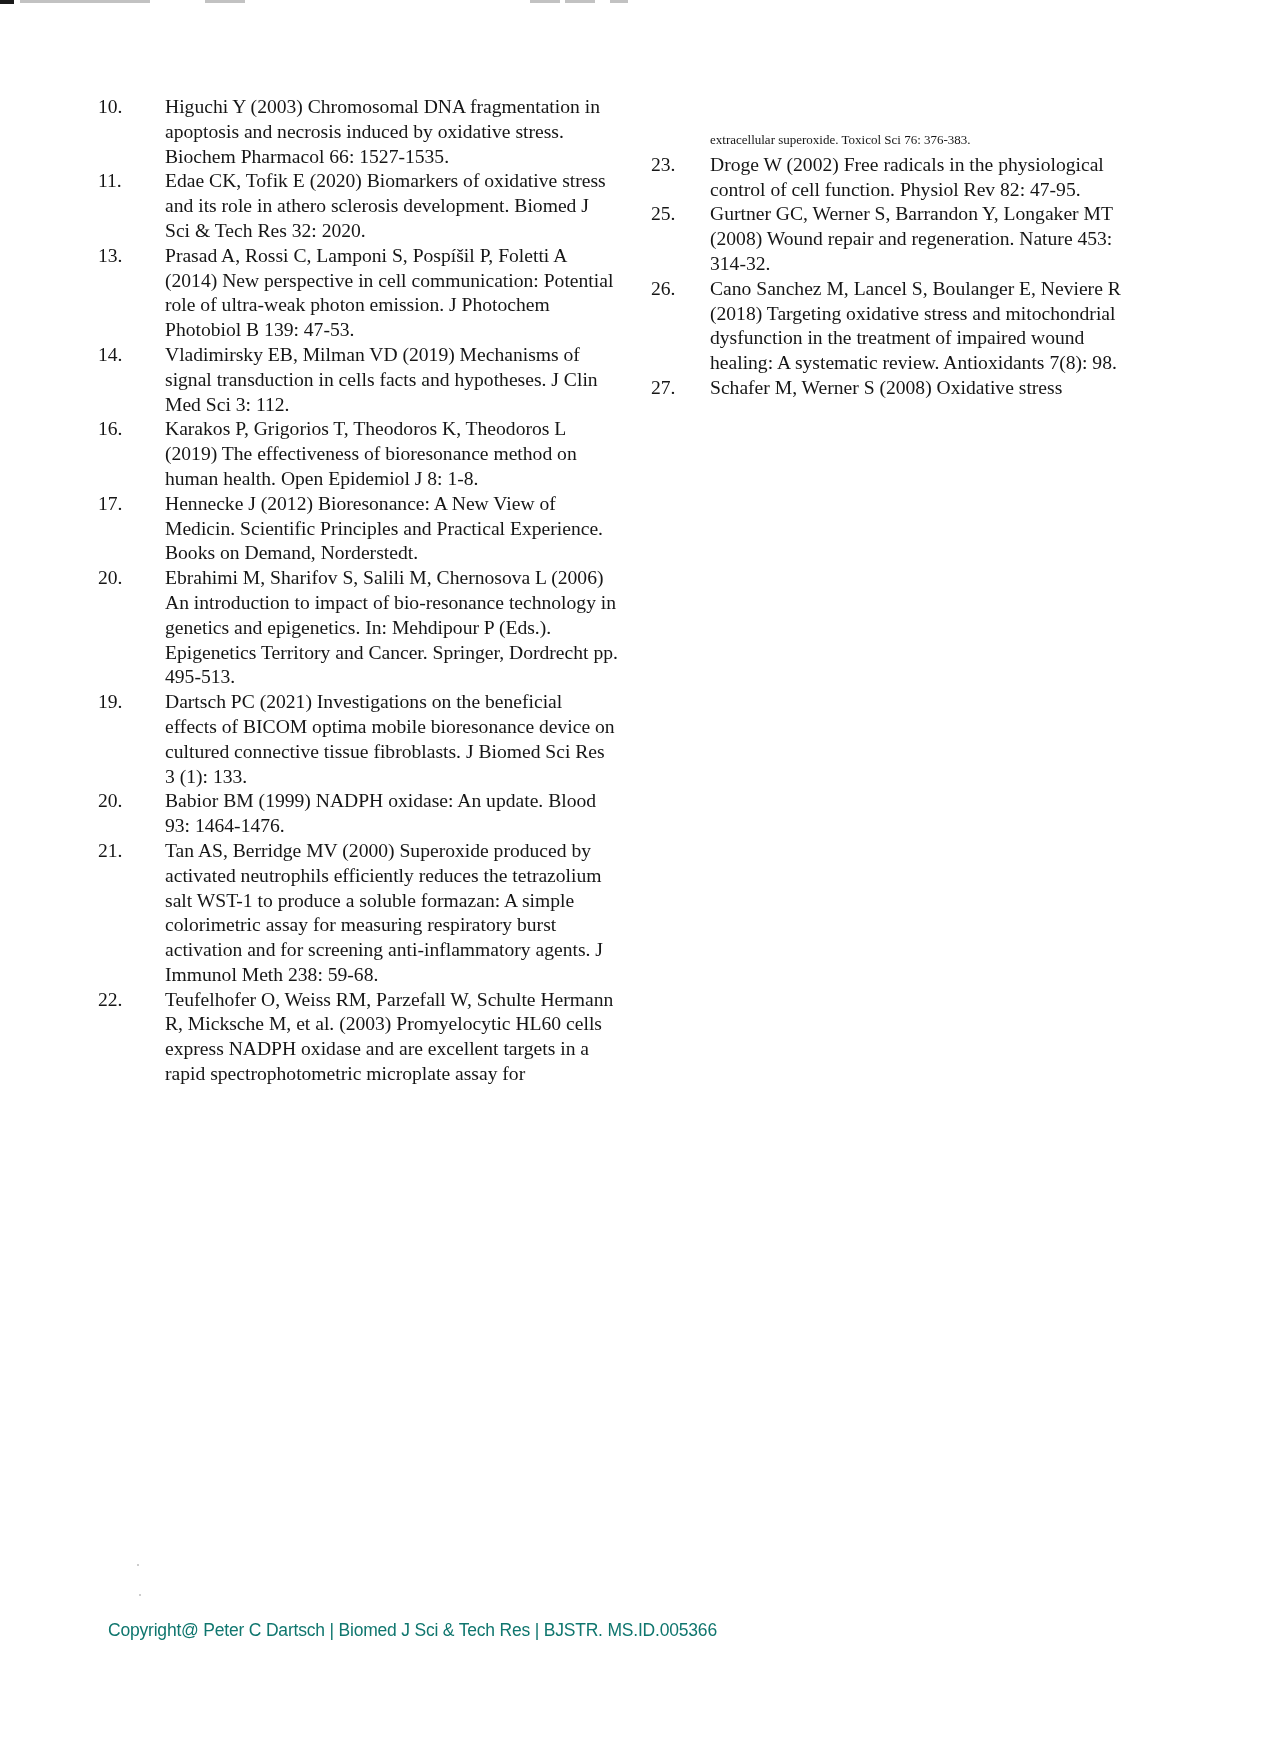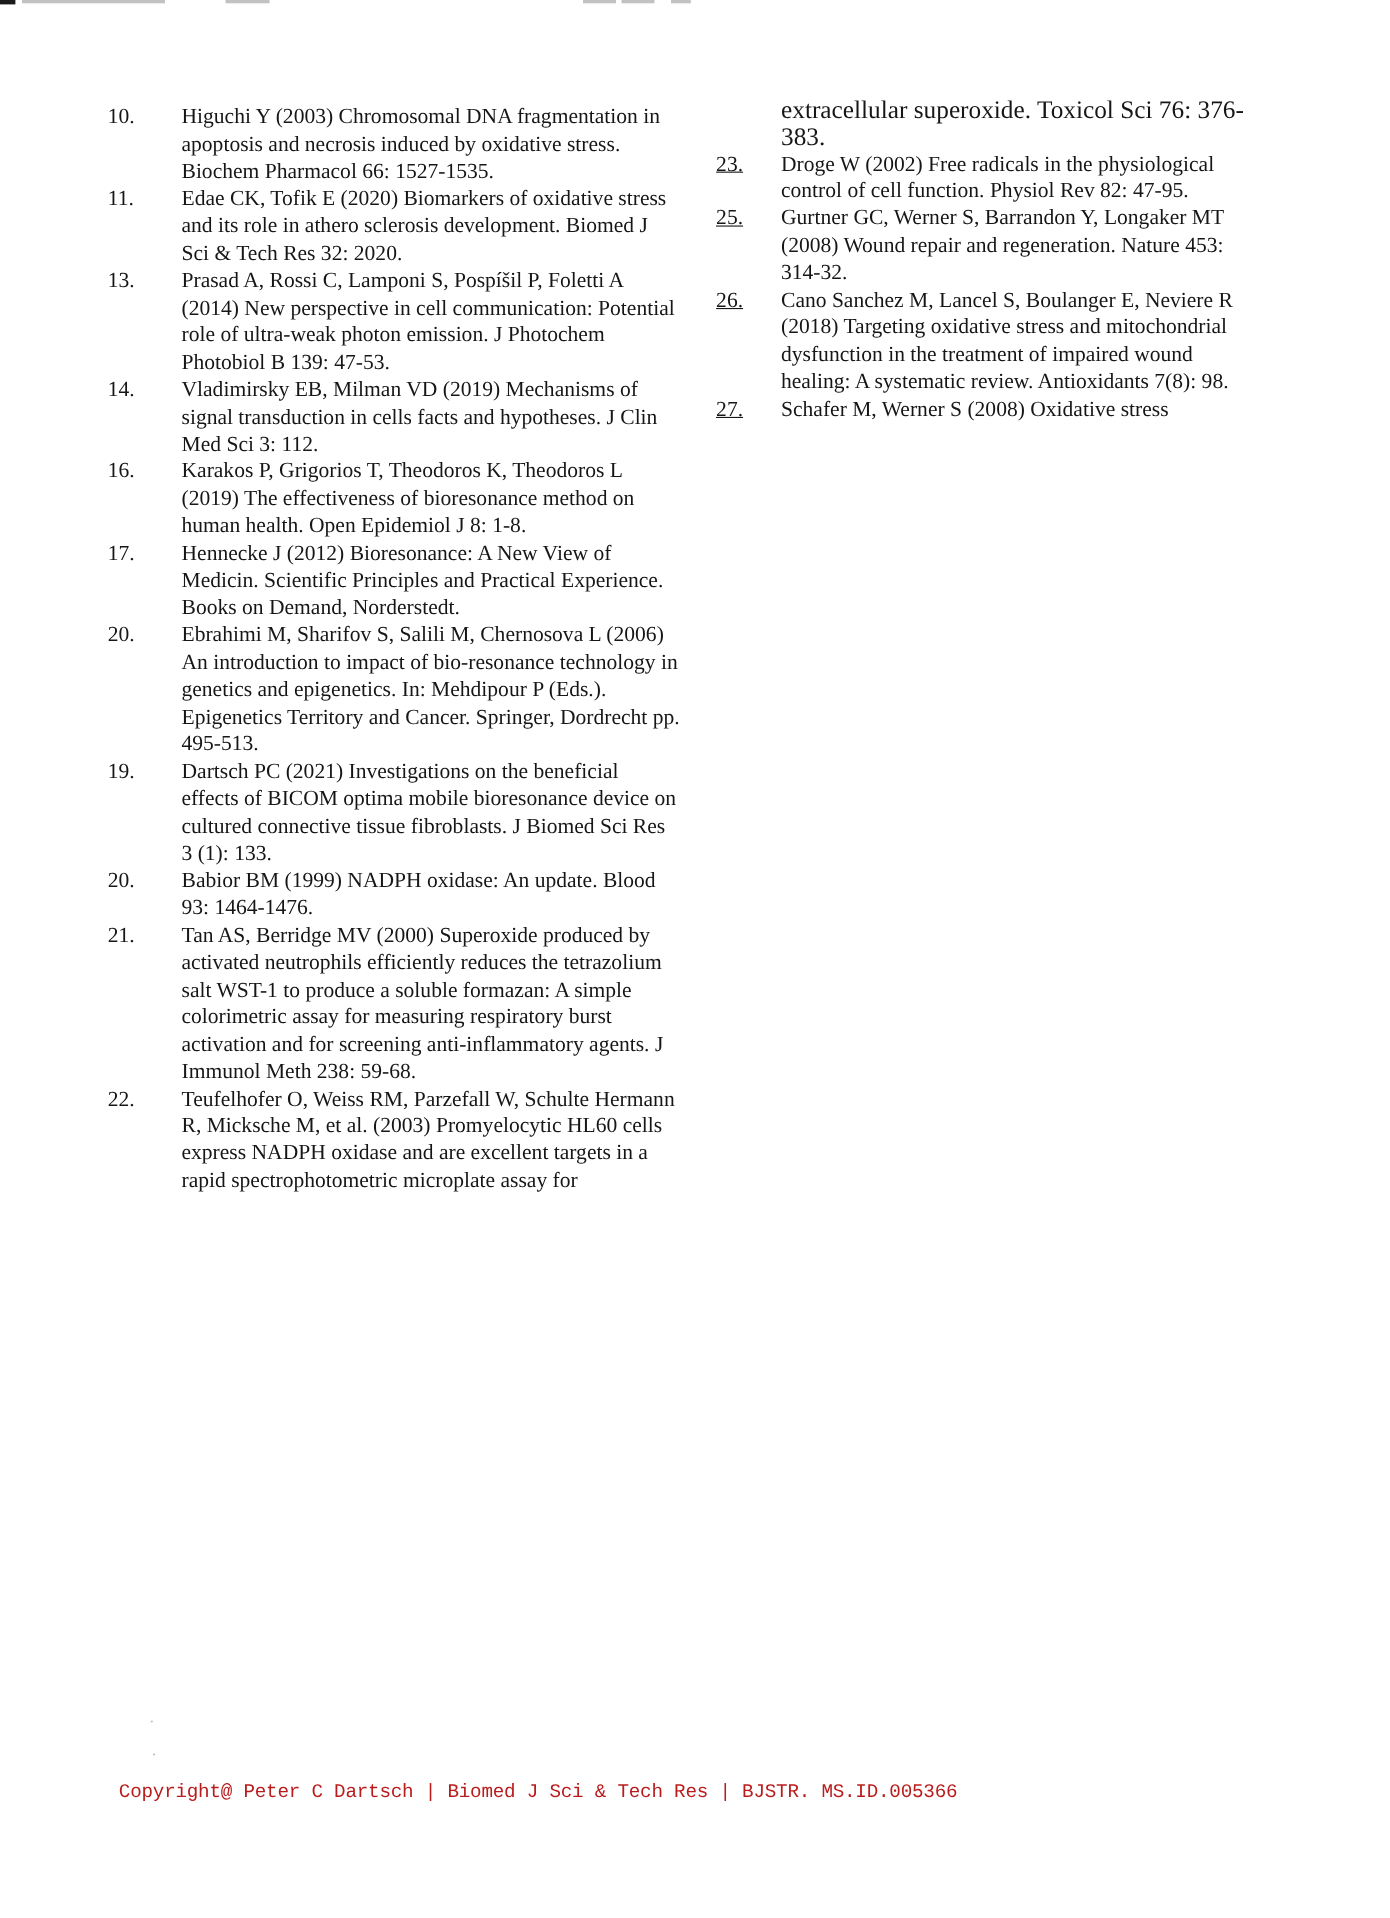--- a/index.html
+++ b/index.html
@@ -12,27 +12,27 @@
   .scan-mark { position: absolute; top: 0; height: 4px; background: #1a1a1a; }
   .scan-faint { position: absolute; top: 0; height: 3px; background: #9a9a9a; opacity: 0.6; }
   .column { position: absolute; top: 95px; }
   .col-left { left: 98px; width: 520px; }
   .col-right { left: 651px; width: 500px; top: 88px; }
   .ref {
     display: flex; align-items: flex-start;
     font-size: 19.6px; line-height: 24.8px;
   }
   .ref-num { width: 67px; flex: 0 0 67px; }
-  .col-right .ref-num { width: 59px; flex: 0 0 59px; text-decoration: underline; }
+  .col-right .ref-num { width: 59px; flex: 0 0 59px; }
   .ref-text { flex: 1 1 auto; }
-  .continuation { padding-left: 59px; font-size: 23px; line-height: 24.8px; }
+  .continuation { padding-left: 59px; font-size: 13px; line-height: 24.8px; margin-top: 40px; }
   .footer {
     position: absolute; left: 108px; top: 1620px;
-    font-family: Liberation Mono, monospace;
-    font-size: 17.5px; letter-spacing: -0.2px; color: #b91c1c;
+    font-family: Liberation Sans, sans-serif;
+    font-size: 17.5px; letter-spacing: -0.2px; color: #0f766e;
   }
   .speck { position: absolute; width: 2px; height: 2px; background: #bdbdbd; border-radius: 1px; }
 </style>
 </head>
 <body>
 
 <div class="scan-artifacts">
   <div class="scan-mark" style="left:0;width:14px;"></div>
   <div class="scan-faint" style="left:20px;width:130px;"></div>
   <div class="scan-faint" style="left:205px;width:40px;"></div>

